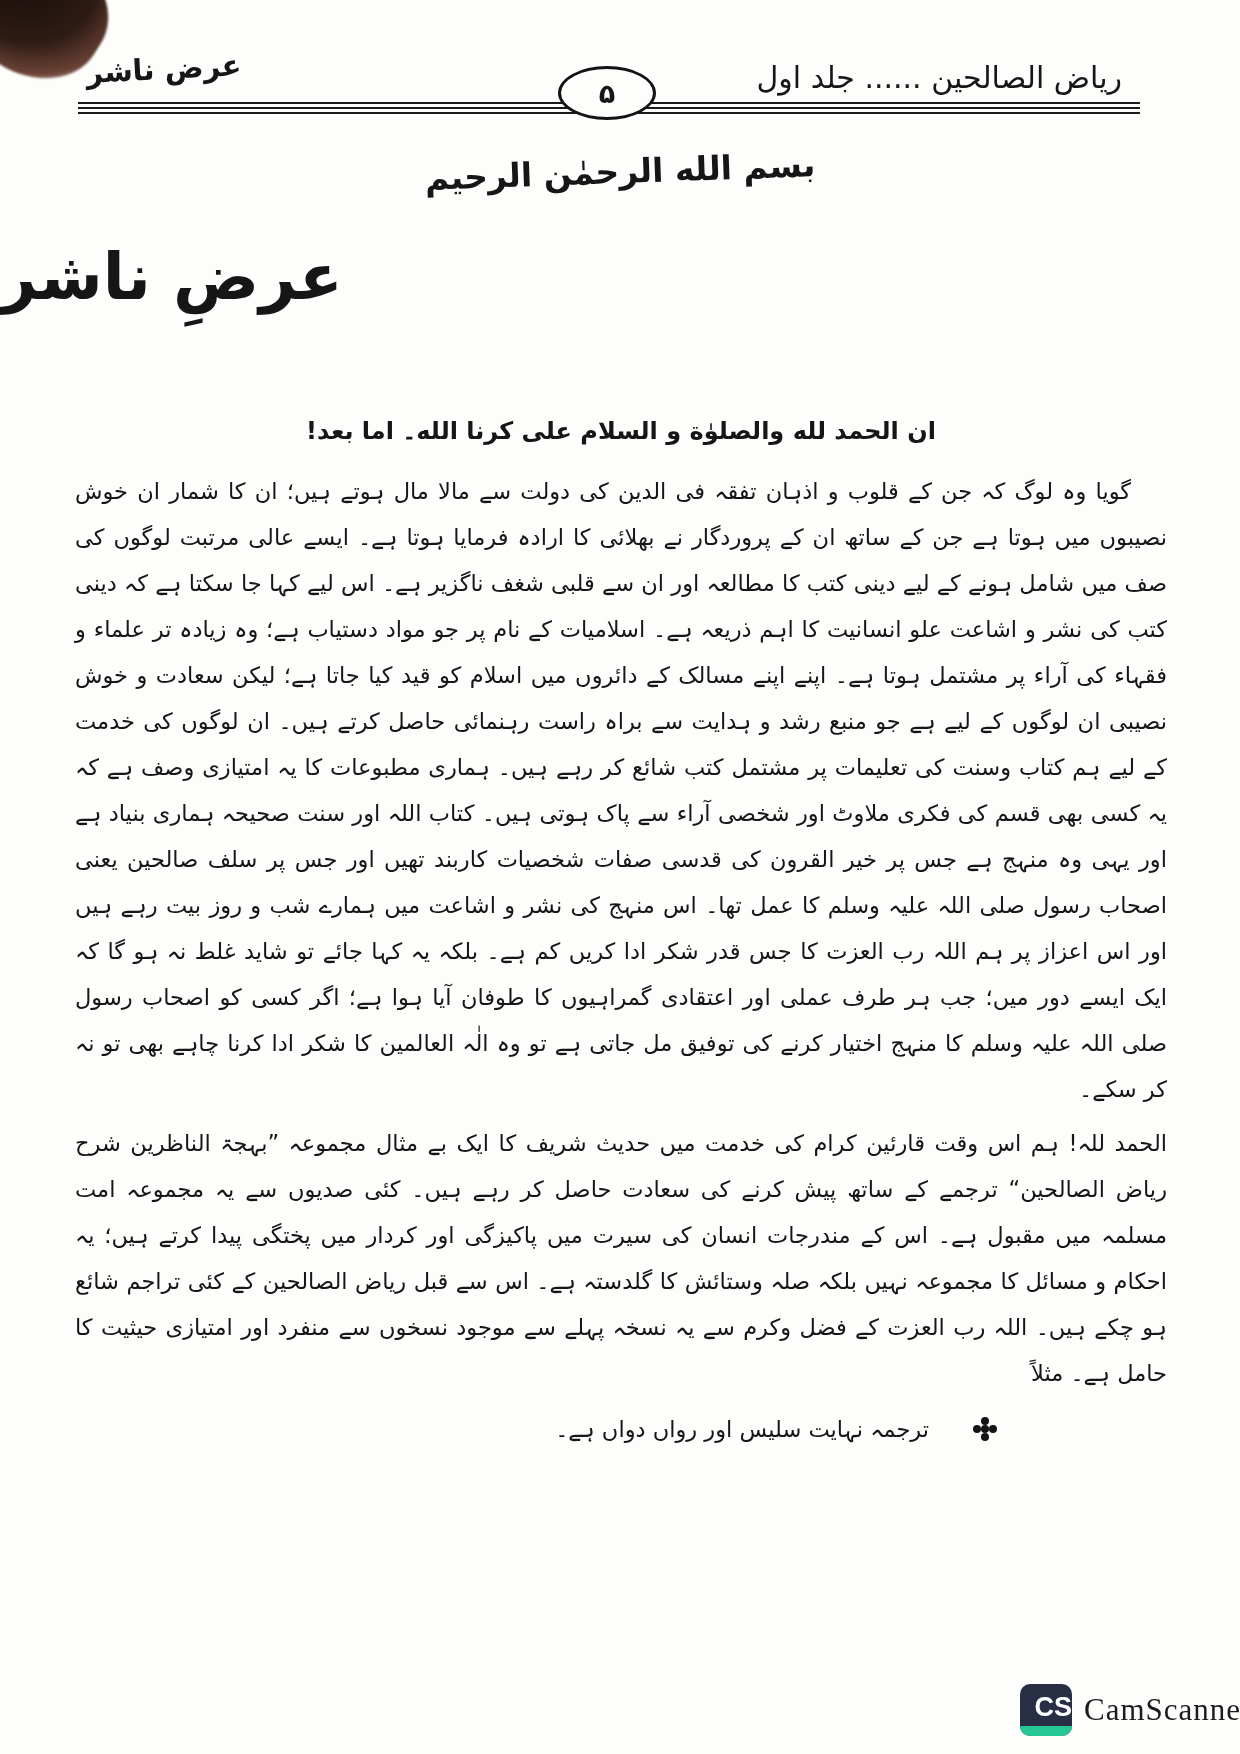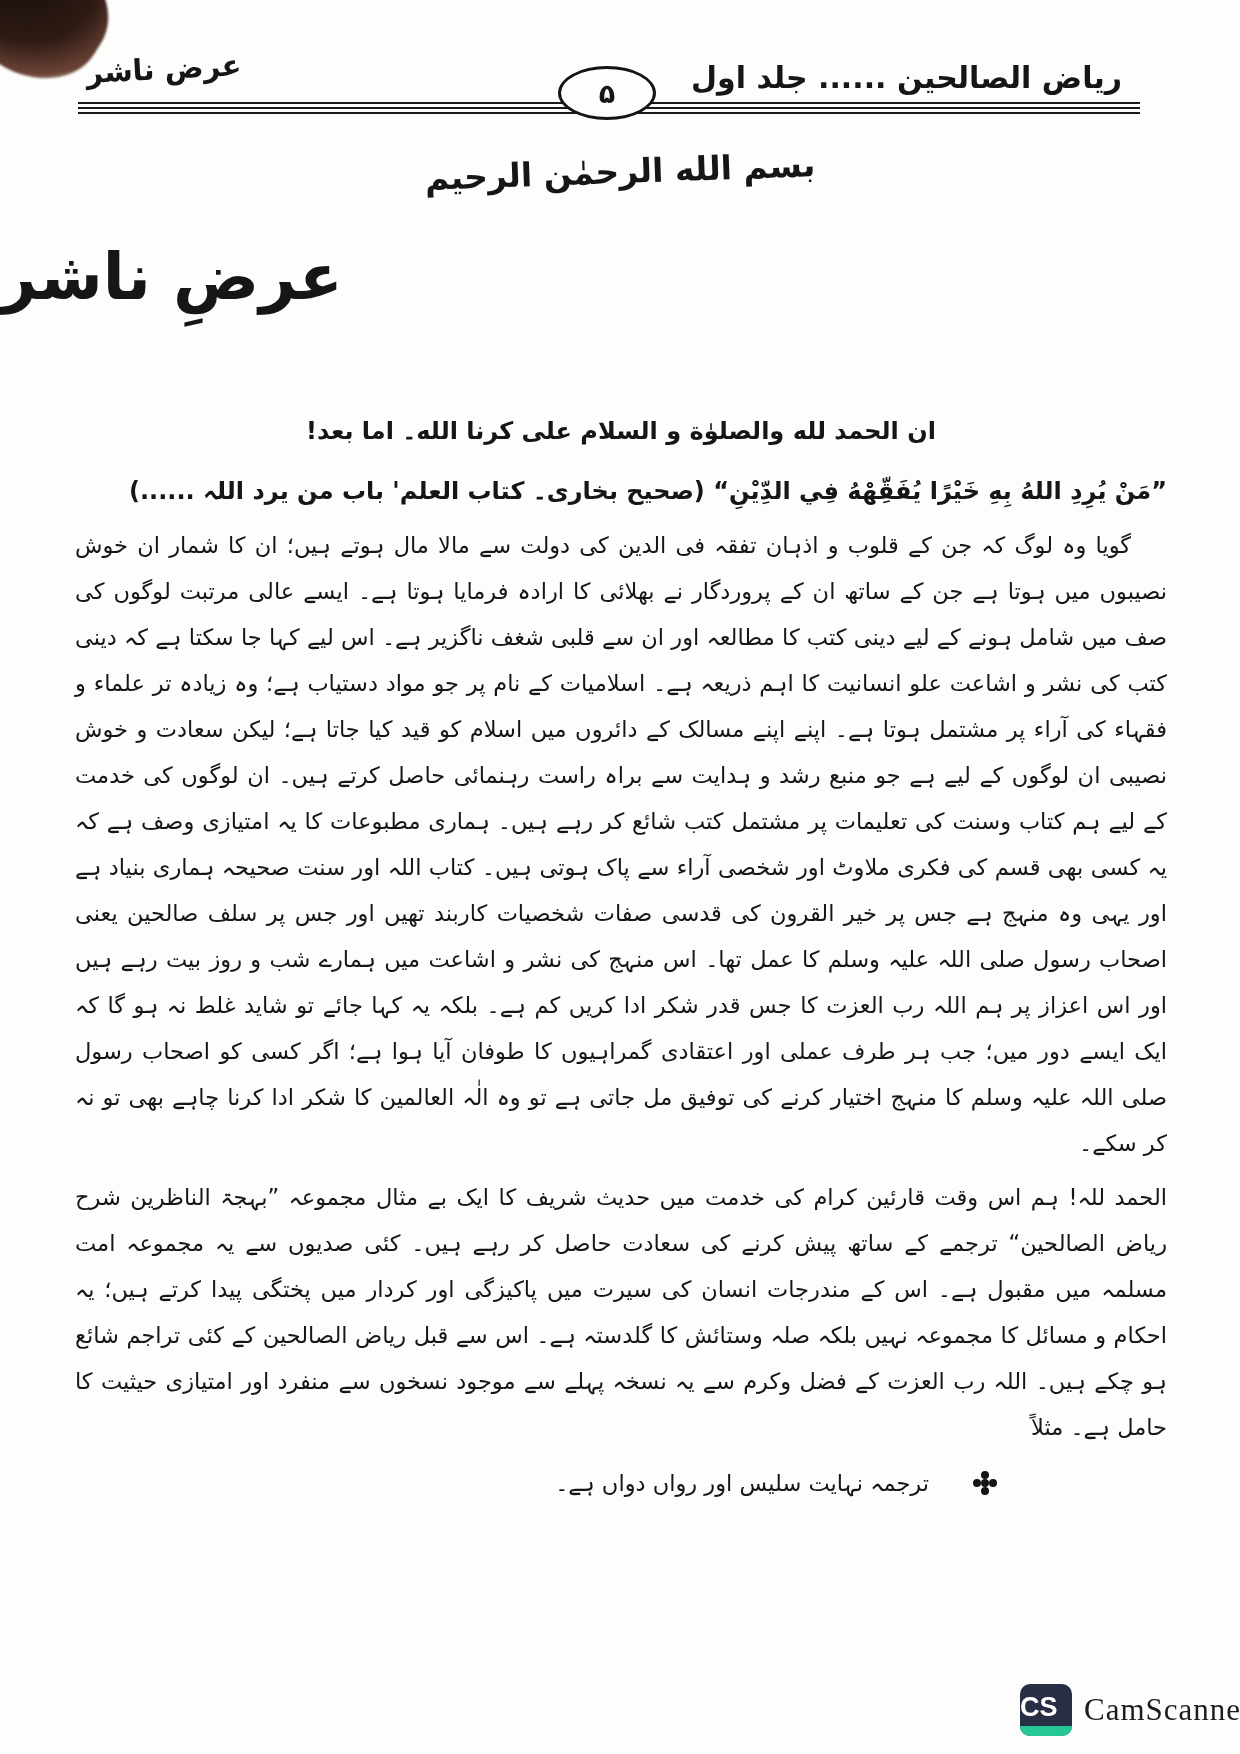--- a/index.html
+++ b/index.html
@@ -13,21 +13,21 @@
   
   .corner-artifact{
     position:absolute;left:-55px;top:-60px;width:165px;height:130px;
     background:radial-gradient(ellipse at 30% 30%, #130a08 0%, #2e1b14 55%, #6b4336 78%, rgba(253,253,251,0) 92%);
     transform:rotate(32deg);border-radius:45%;filter:blur(1px);
   }
 
   
   .header-right{
     position:absolute;top:60px;right:118px;
-    font-size:30px;font-weight:bold;letter-spacing:0.5px;
+    font-size:30px;font-weight:normal;letter-spacing:0.5px;
   }
   .header-left{
     position:absolute;top:52px;left:86px;
     font-size:29px;font-weight:bold;transform:rotate(-3deg);
   }
   .header-rule{
     position:absolute;top:102px;left:78px;right:100px;height:13px;
     background:linear-gradient(to bottom,
       #1a1a1a 0 2px, transparent 2px 5px,
       #1a1a1a 5px 7px, transparent 7px 10px,
@@ -72,21 +72,21 @@
     margin-left:10px;
   }
 
   
   .watermark{
     position:absolute;left:1020px;top:1684px;display:flex;align-items:center;gap:12px;
     direction:ltr;
   }
   .cs-logo{
     width:52px;height:52px;border-radius:10px;background:#282f45;position:relative;
-    display:flex;align-items:center;justify-content:flex-start;overflow:hidden;
+    display:flex;align-items:center;justify-content:flex-end;overflow:hidden;
   }
   .cs-logo span{
     color:#ffffff;font-weight:bold;font-size:27px;line-height:1;margin-top:-6px;
     font-family:"Liberation Sans",sans-serif;
   }
   .cs-green{position:absolute;bottom:0;left:0;right:0;height:10px;background:#25c795;}
   .cs-name{
     font-family:"Liberation Serif",serif;font-size:31px;color:#1c1c1c;letter-spacing:1px;
   }
 </style>
@@ -102,21 +102,20 @@
   <div class="header-rule"></div>
   <div class="page-number-oval">
     <span>۵</span>
   </div>
 
   <div class="bismillah">بسم الله الرحمٰن الرحیم</div>
   <h1 class="main-title">عرضِ ناشر</h1>
 
   <div class="body-flow">
     <p class="opening center bold">ان الحمد لله والصلوٰة و السلام علی کرنا الله۔ اما بعد!</p>
-    <p class="hadith bold">”مَنْ يُرِدِ اللهُ بِهِ خَيْرًا يُفَقِّهْهُ فِي الدِّيْنِ“ (صحیح بخاری۔ کتاب العلم' باب من یرد اللہ ......)</p>
     <p class="indent">گویا وہ لوگ کہ جن کے قلوب و اذہان تفقہ فی الدین کی دولت سے مالا مال ہوتے ہیں؛ ان کا شمار ان خوش نصیبوں میں ہوتا ہے جن کے ساتھ ان کے پروردگار نے بھلائی کا ارادہ فرمایا ہوتا ہے۔ ایسے عالی مرتبت لوگوں کی صف میں شامل ہونے کے لیے دینی کتب کا مطالعہ اور ان سے قلبی شغف ناگزیر ہے۔ اس لیے کہا جا سکتا ہے کہ دینی کتب کی نشر و اشاعت علو انسانیت کا اہم ذریعہ ہے۔ اسلامیات کے نام پر جو مواد دستیاب ہے؛ وہ زیادہ تر علماء و فقہاء کی آراء پر مشتمل ہوتا ہے۔ اپنے اپنے مسالک کے دائروں میں اسلام کو قید کیا جاتا ہے؛ لیکن سعادت و خوش نصیبی ان لوگوں کے لیے ہے جو منبع رشد و ہدایت سے براہ راست رہنمائی حاصل کرتے ہیں۔ ان لوگوں کی خدمت کے لیے ہم کتاب وسنت کی تعلیمات پر مشتمل کتب شائع کر رہے ہیں۔ ہماری مطبوعات کا یہ امتیازی وصف ہے کہ یہ کسی بھی قسم کی فکری ملاوٹ اور شخصی آراء سے پاک ہوتی ہیں۔ کتاب اللہ اور سنت صحیحہ ہماری بنیاد ہے اور یہی وہ منہج ہے جس پر خیر القرون کی قدسی صفات شخصیات کاربند تھیں اور جس پر سلف صالحین یعنی اصحاب رسول صلی اللہ علیہ وسلم کا عمل تھا۔ اس منہج کی نشر و اشاعت میں ہمارے شب و روز بیت رہے ہیں اور اس اعزاز پر ہم اللہ رب العزت کا جس قدر شکر ادا کریں کم ہے۔ بلکہ یہ کہا جائے تو شاید غلط نہ ہو گا کہ ایک ایسے دور میں؛ جب ہر طرف عملی اور اعتقادی گمراہیوں کا طوفان آیا ہوا ہے؛ اگر کسی کو اصحاب رسول صلی اللہ علیہ وسلم کا منہج اختیار کرنے کی توفیق مل جاتی ہے تو وہ الٰہ العالمین کا شکر ادا کرنا چاہے بھی تو نہ کر سکے۔</p>
     <p>الحمد للہ! ہم اس وقت قارئین کرام کی خدمت میں حدیث شریف کا ایک بے مثال مجموعہ ”بہجۃ الناظرین شرح ریاض الصالحین“ ترجمے کے ساتھ پیش کرنے کی سعادت حاصل کر رہے ہیں۔ کئی صدیوں سے یہ مجموعہ امت مسلمہ میں مقبول ہے۔ اس کے مندرجات انسان کی سیرت میں پاکیزگی اور کردار میں پختگی پیدا کرتے ہیں؛ یہ احکام و مسائل کا مجموعہ نہیں بلکہ صلہ وستائش کا گلدستہ ہے۔ اس سے قبل ریاض الصالحین کے کئی تراجم شائع ہو چکے ہیں۔ اللہ رب العزت کے فضل وکرم سے یہ نسخہ پہلے سے موجود نسخوں سے منفرد اور امتیازی حیثیت کا حامل ہے۔ مثلاً</p>
     <div class="bullet-line">
       <span class="flower"></span>
       <span>ترجمہ نہایت سلیس اور رواں دواں ہے۔</span>
     </div>
   </div>
 
   <div class="watermark">
     <div class="cs-logo">

